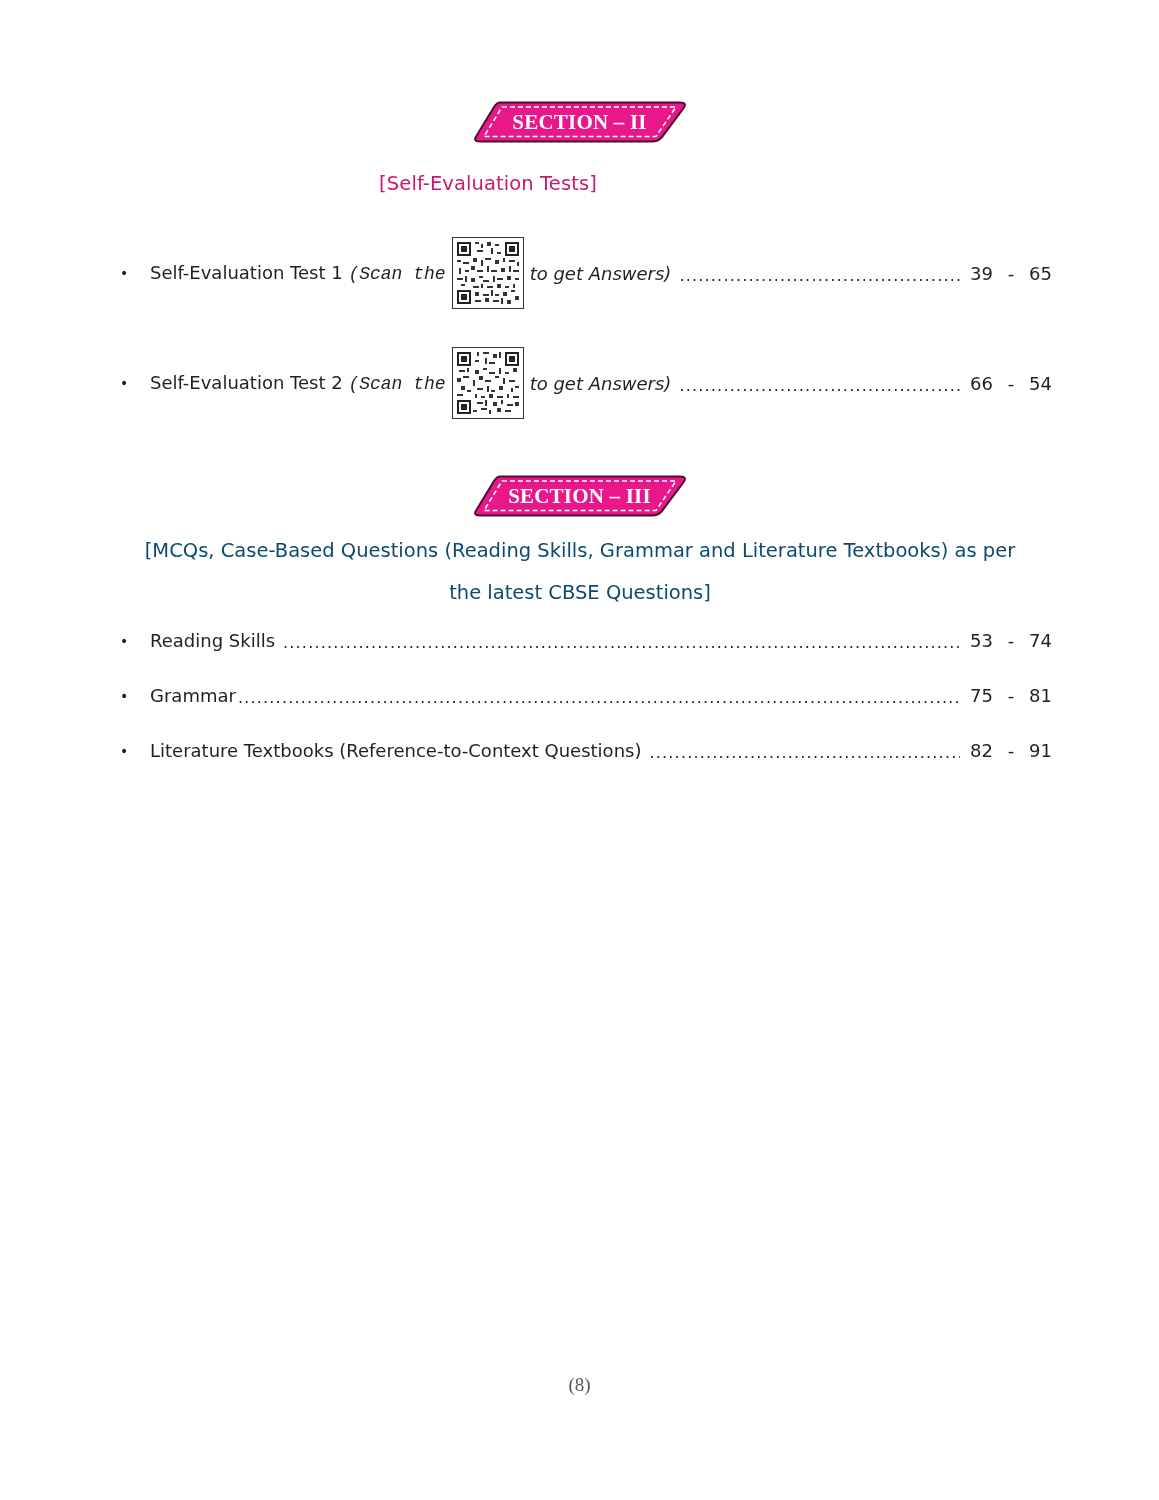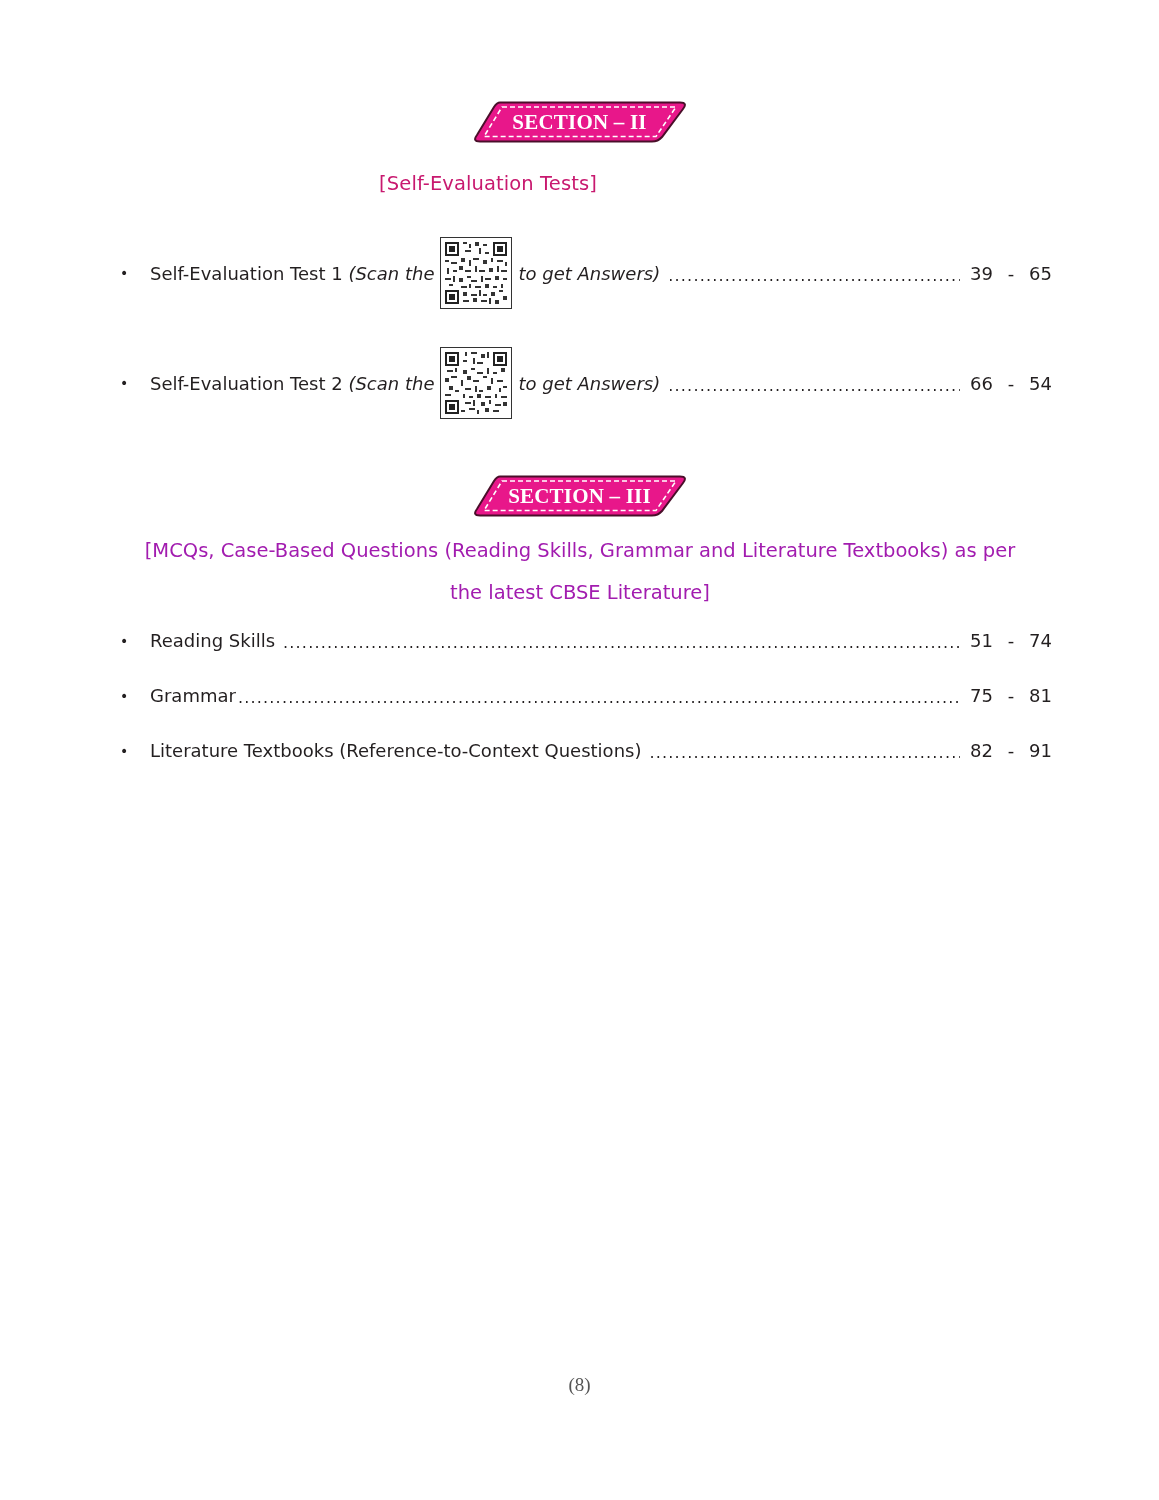--- a/index.html
+++ b/index.html
@@ -55,21 +55,21 @@
       font-family: "DejaVu Sans", sans-serif;
       font-size: 19.5px;
       font-weight: normal;
       letter-spacing: 0.1px;
     }
     .subtitle-multi {
       position: absolute;
       left: 100px;
       width: 960px;
       text-align: center;
-      color: #a21caf;
+      color: #0c4a6e;
       font-family: "DejaVu Sans", sans-serif;
       font-size: 19.5px;
       line-height: 42px;
     }
     .row {
       position: absolute;
       left: 118px;
       width: 934px;
       display: flex;
       align-items: center;
@@ -82,20 +82,21 @@
       font-size: 14px;
       line-height: 1;
       padding-left: 2px;
     }
     .label {
       white-space: nowrap;
       flex: 0 0 auto;
     }
     .label i {
       font-style: italic;
+      font-family: Liberation Mono, monospace;
     }
     .qr {
       flex: 0 0 auto;
       width: 72px;
       height: 72px;
       margin: 0 6px;
       border: 1.5px solid #333;
       box-sizing: border-box;
       background: #fff;
       position: relative;
@@ -319,29 +320,29 @@
     <svg width="216" height="42" viewBox="0 0 216 42">
       <path d="M28 1.5 H208 Q216 1.5 211 8 L190 36 Q186 40.5 180 40.5 H8 Q0 40.5 5 34 L22 6 Q25 1.5 28 1.5 Z" fill="#e8178a" stroke="#4a0f2a" stroke-width="2"></path>
       <path d="M30 6 H204 L184 35.5 H12 Z" fill="none" stroke="#ffffff" stroke-width="1.6" stroke-dasharray="5 3"></path>
     </svg>
     <div class="badge-label">SECTION – III</div>
   </div>
 </div>
 
 <div class="subtitle-multi" style="top:530px;">
   <div>[MCQs, Case-Based Questions (Reading Skills, Grammar and Literature Textbooks) as per</div>
-  <div>the latest CBSE Literature]</div>
+  <div>the latest CBSE Questions]</div>
 </div>
 
 <div class="row" style="top:630px;">
   <span class="bullet">•</span>
   <span class="label">Reading Skills</span>
   <span class="leader"></span>
   <span class="pages">
-    <span>51</span>
+    <span>53</span>
     <span>-</span>
     <span>74</span>
   </span>
 </div>
 
 <div class="row" style="top:685px;">
   <span class="bullet">•</span>
   <span class="label">Grammar</span>
   <span class="leader" style="margin-left:2px;"></span>
   <span class="pages">

